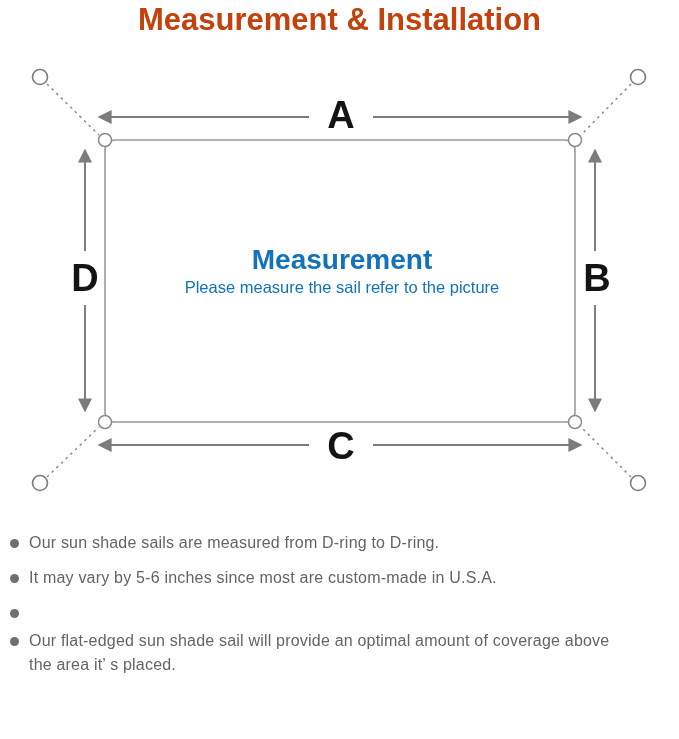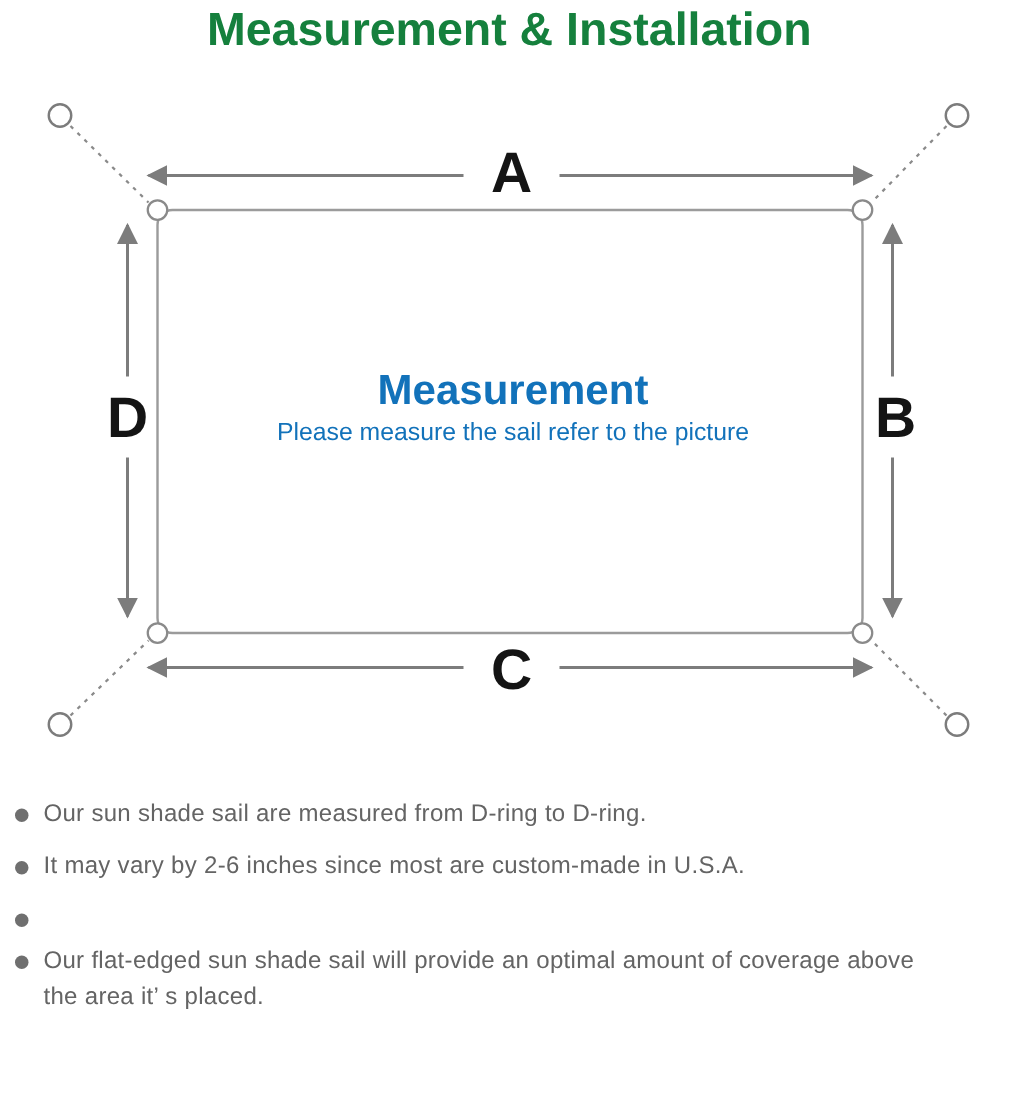--- a/index.html
+++ b/index.html
@@ -13,21 +13,21 @@
   }
   .main-title {
     position: absolute;
     top: 0; left: 0; right: 0;
     height: 40px;
     display: flex;
     align-items: center;
     justify-content: center;
     font-size: 31px;
     font-weight: bold;
-    color: #15803d;
+    color: #c2410c;
     letter-spacing: 0px;
   }
   .diagram-svg {
     position: absolute;
     top: 0; left: 0;
     width: 679px;
     height: 739px;
   }
   .bullet-list {
     position: absolute;
@@ -127,25 +127,25 @@
     <text class="svg-dim-label" x="341" y="459" text-anchor="middle">C</text>
     <text class="svg-dim-label" x="85" y="291" text-anchor="middle">D</text>
 
     <text class="svg-center-heading" x="342" y="269" text-anchor="middle">Measurement</text>
     <text class="svg-center-sub" x="342" y="293" text-anchor="middle">Please measure the sail refer to the picture</text>
   </svg>
 
   <div class="bullet-list">
     <div class="bullet-item">
       <span class="bullet-dot"></span>
-      <span class="bullet-text">Our sun shade sail are measured from D-ring to D-ring.</span>
+      <span class="bullet-text">Our sun shade sails are measured from D-ring to D-ring.</span>
     </div>
     <div class="bullet-item">
       <span class="bullet-dot"></span>
-      <span class="bullet-text">It may vary by 2-6 inches since most are custom-made in U.S.A.</span>
+      <span class="bullet-text">It may vary by 5-6 inches since most are custom-made in U.S.A.</span>
     </div>
     <div class="bullet-item">
       <span class="bullet-dot"></span>
     </div>
     <div class="bullet-item">
       <span class="bullet-dot"></span>
       <span class="bullet-text">Our flat-edged sun shade sail will provide an optimal amount of coverage above
 the area it’ s placed.</span>
     </div>
   </div>

